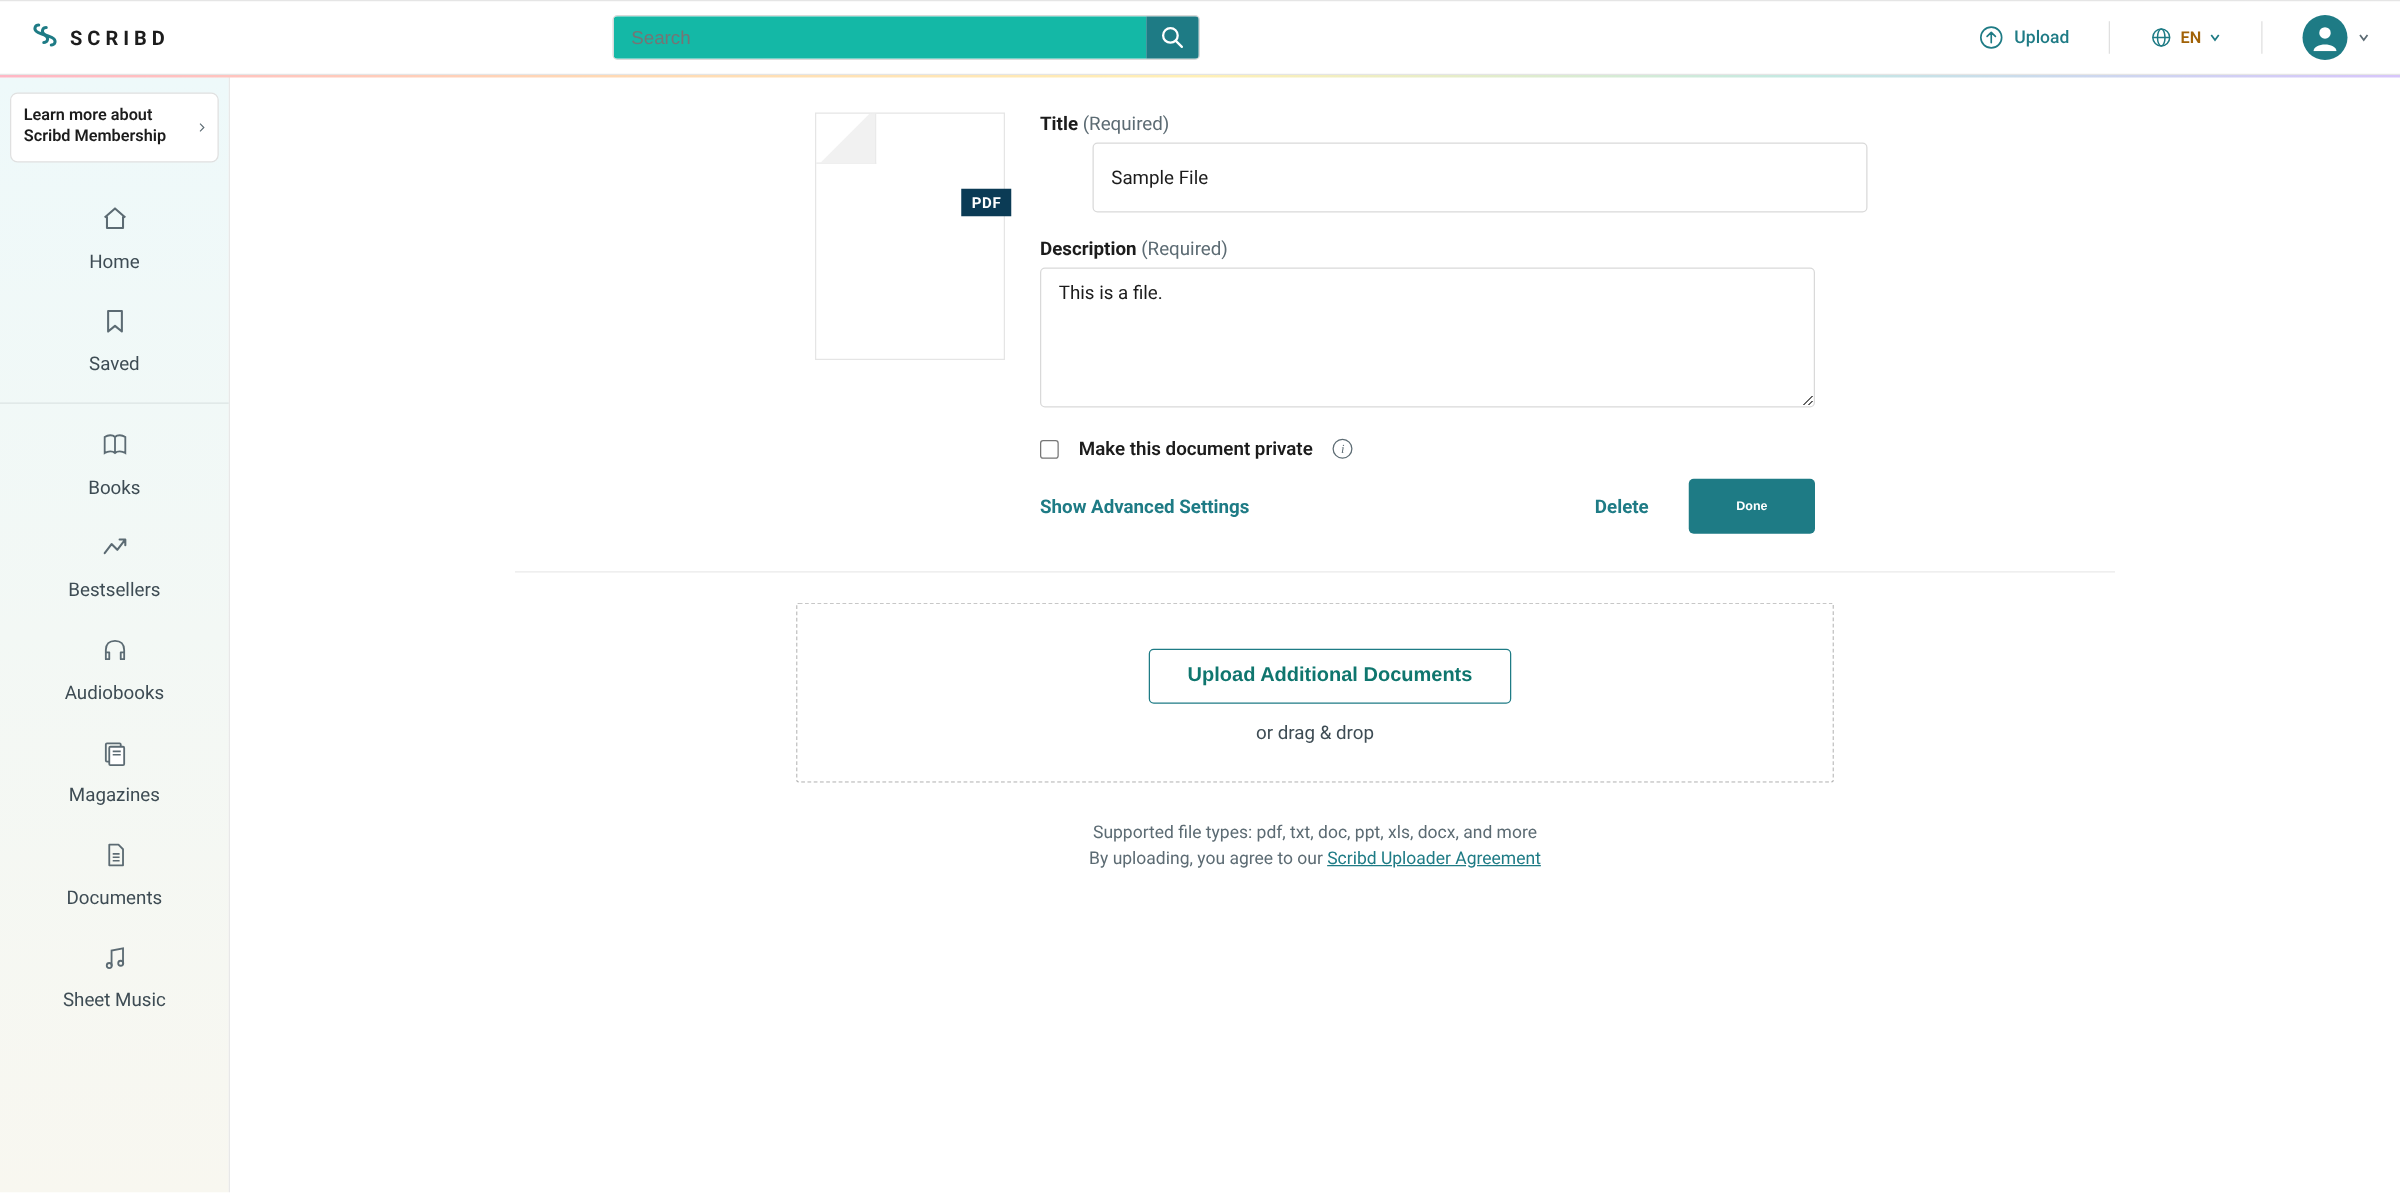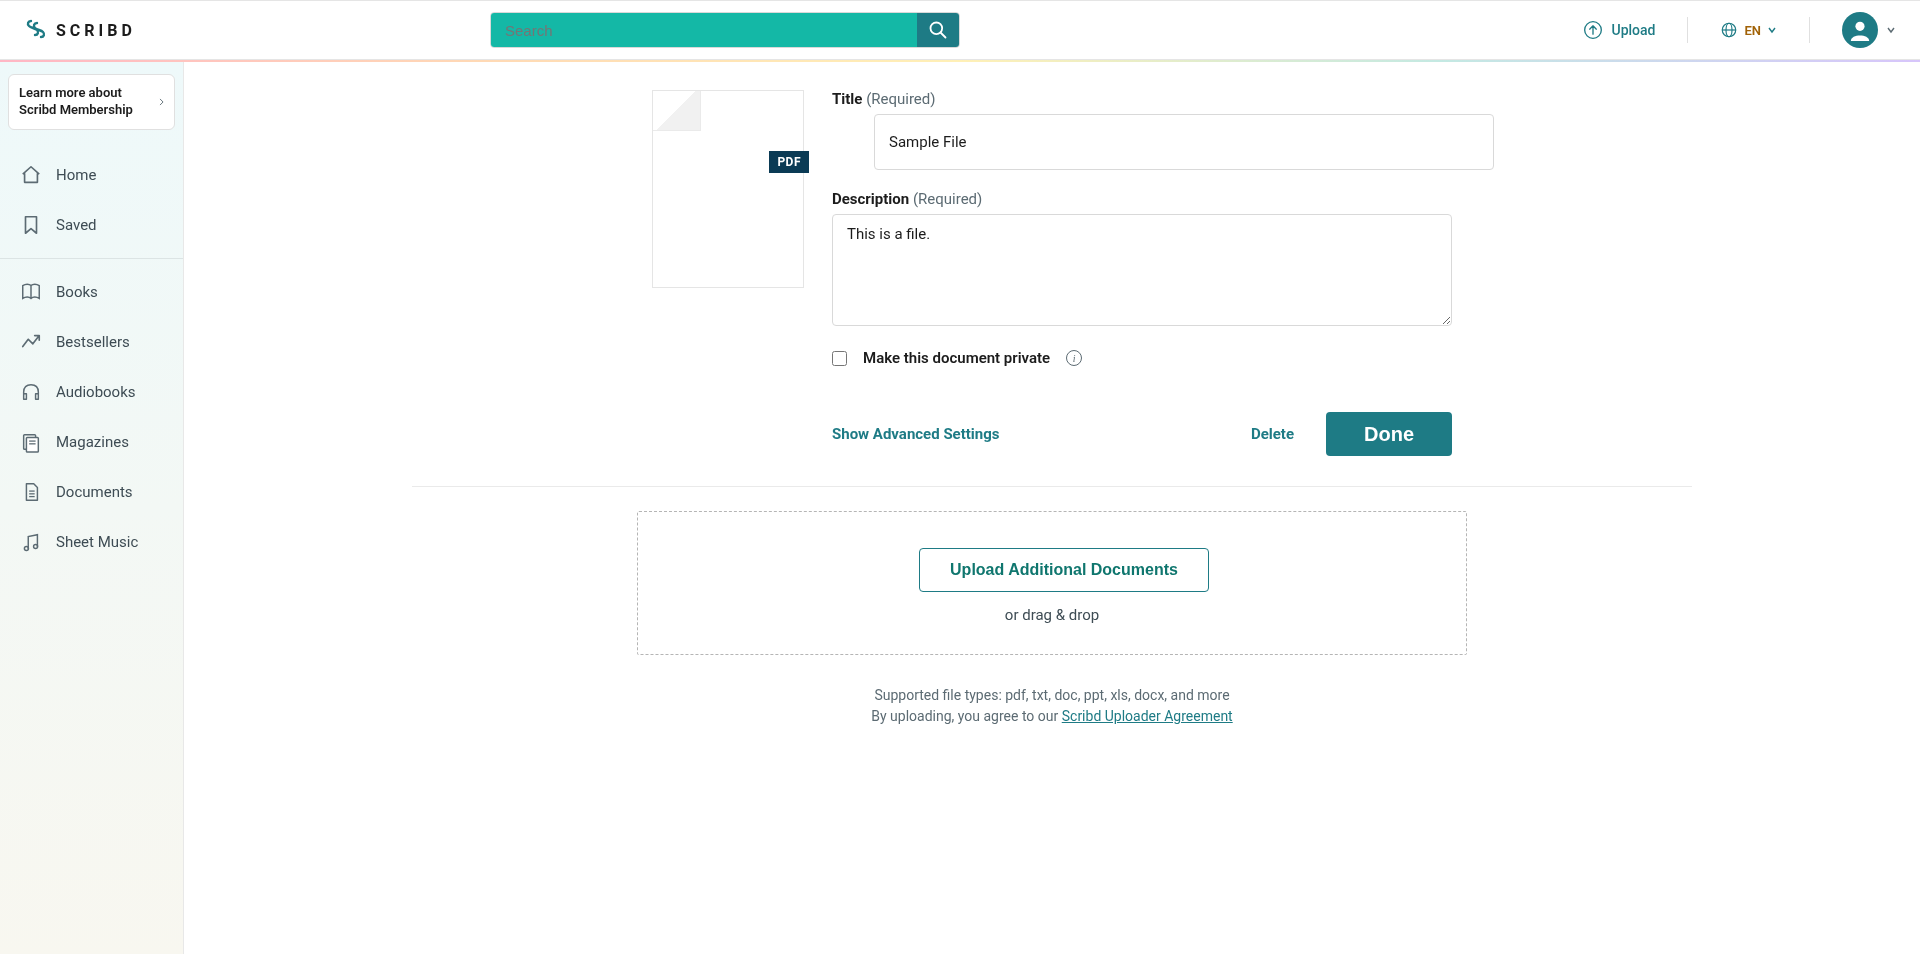--- a/index.html
+++ b/index.html
@@ -127,20 +127,21 @@
 }
 .membership-text { font-size: 13px; line-height: 1.3; font-weight: 600; color: #1c1c1c; }
 .sidebar-item {
   display: flex;
   align-items: center;
   gap: 14px;
   padding: 14px 20px;
   color: #3e4c54;
   cursor: pointer;
   font-size: 15px;
+  flex-direction: column;
 }
 .sidebar-item svg { width: 22px; height: 22px; stroke: #5c6b73; fill: none; }
 .sidebar-sep { height: 1px; background: #dce4e4; margin: 8px 0; }
 
 .main { flex: 1; background: #fff; overflow-y: auto; }
 .upload-form {
   display: flex;
   gap: 28px;
   padding: 28px 0 30px 0;
   max-width: 1280px;
@@ -187,21 +188,21 @@
   font-family: inherit;
   color: #1c1c1c;
   outline: none;
 }
 .text-input { height: 56px; margin-bottom: 20px; margin-left: 42px; }
 .text-area { height: 112px; resize: vertical; margin-bottom: 20px; }
 .checkbox-row {
   display: flex;
   align-items: center;
   gap: 16px;
-  margin-bottom: 45px;
+  margin-bottom: 15px;
 }
 .checkbox-row input[type=checkbox] {
   width: 15px; height: 15px; cursor: pointer;
   accent-color: #1e7b85;
 }
 .checkbox-row label { font-size: 15px; font-weight: 600; }
 .info-icon {
   width: 16px; height: 16px; border: 1.5px solid #5c6b73; border-radius: 50%;
   display: inline-flex; align-items: center; justify-content: center;
   color: #5c6b73; font-size: 10px; font-style: italic; font-family: Georgia, serif;
@@ -225,21 +226,21 @@
   margin-right: 32px;
   cursor: pointer;
 }
 .done-btn {
   background: #1e7b85;
   color: #fff;
   border: none;
   border-radius: 4px;
   padding: 0 38px;
   height: 44px;
-  font-size: 20px;
+  font-size: 10px;
   font-weight: 700;
   cursor: pointer;
 }
 
 .dropzone-wrap { padding: 24px 0 40px 0; max-width: 1280px; margin: 0 auto; }
 .dropzone {
   border: 1px dashed #b5b5b5;
   border-radius: 2px;
   width: 830px;
   margin: 0 auto;

